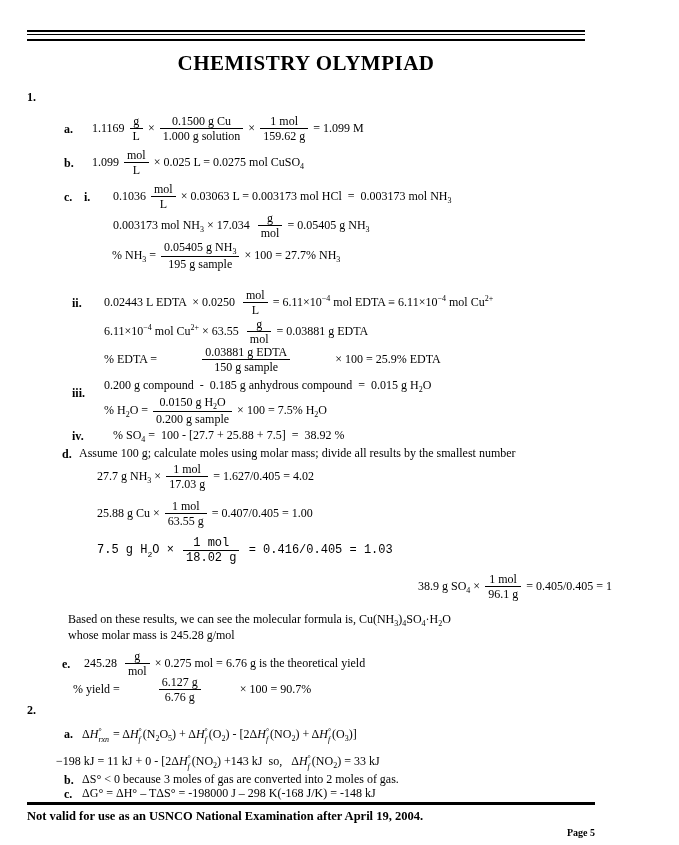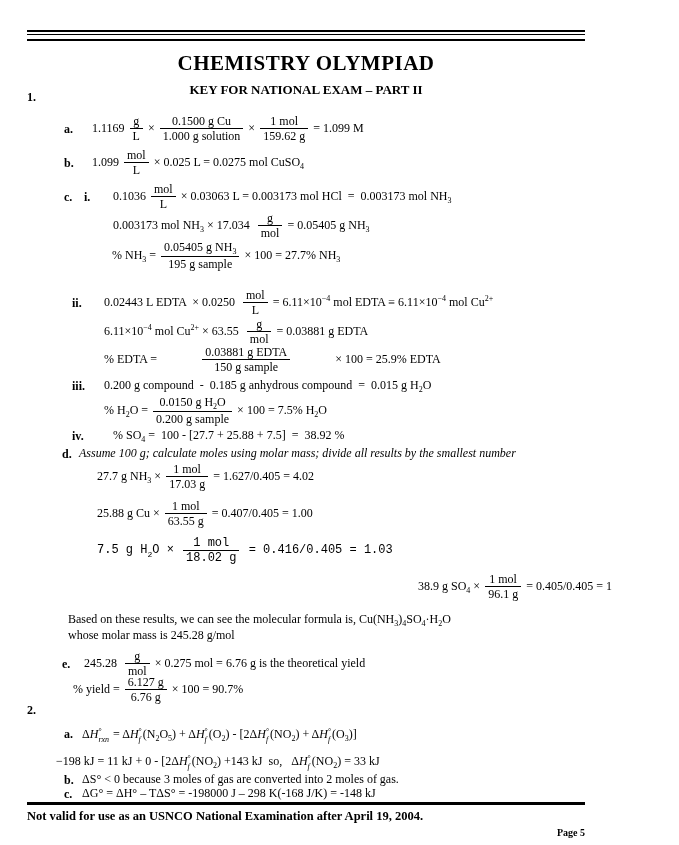--- a/index.html
+++ b/index.html
@@ -27,32 +27,31 @@
   .frac .den{padding:0 3px;line-height:14px;display:block;}
   .frac .num,.frac .den{white-space:pre;}
   .sb{font-size:8px;position:relative;top:4px;align-self:center;white-space:pre;}
   .sp{font-size:8px;position:relative;top:-4px;align-self:center;white-space:pre;}
   .frac .sb{top:3px;display:inline-block;vertical-align:baseline;}
   .it{font-style:italic;white-space:pre;}
   .ss{display:inline-flex;flex-direction:column;align-items:flex-start;font-size:8px;
     line-height:8px;align-self:center;position:relative;top:2px;margin-right:1px;}
   .ss .dn{font-style:italic;}
   
-  .footer{position:absolute;left:27px;right:27px;top:802px;}
+  .footer{position:absolute;left:27px;right:17px;top:802px;}
   .footer-rule{border-top:3px solid #000;}
   .footer-note{font-weight:bold;font-size:12.5px;margin-top:4px;}
   .footer-page{font-weight:bold;font-size:10px;text-align:right;margin-top:3px;}
 </style>
 </head>
 <body>
 
 <div class="page">
   <div class="rule-top"></div>
   <div class="doc-title">CHEMISTRY OLYMPIAD</div>
-  <div class="doc-subtitle">KEY FOR NATIONAL EXAM – PART II</div>
 
   <div id="doc">
       <div class="line" style="top: 97px;">
         <span class="lb" style="left: 27px;">1.</span>
       </div>
       <div class="line" style="top: 114px;">
         <span class="lb" style="left: 64px;">a.</span>
         <span class="ct" style="padding-left: 92px;"><span class="tx">1.1169 </span><span class="frac"><span class="num"><span class="tx">g</span></span><span class="den"><span class="tx">L</span></span></span><span class="tx"> × </span><span class="frac"><span class="num"><span class="tx">0.1500 g Cu</span></span><span class="den"><span class="tx">1.000 g solution</span></span></span><span class="tx"> × </span><span class="frac"><span class="num"><span class="tx">1 mol</span></span><span class="den"><span class="tx">159.62 g</span></span></span><span class="tx"> = 1.099 M</span></span>
       </div>
       <div class="line" style="top: 148px;">
@@ -74,33 +73,33 @@
         <span class="lb" style="left: 72px;">ii.</span>
         <span class="ct" style="padding-left: 104px;"><span class="tx">0.02443 L EDTA  × 0.0250  </span><span class="frac"><span class="num"><span class="tx">mol</span></span><span class="den"><span class="tx">L</span></span></span><span class="tx"> = 6.11×10</span><span class="sp">−4</span><span class="tx"> mol EDTA ≡ 6.11×10</span><span class="sp">−4</span><span class="tx"> mol Cu</span><span class="sp">2+</span></span>
       </div>
       <div class="line" style="top: 317px;">
         <span class="ct" style="padding-left: 104px;"><span class="tx">6.11×10</span><span class="sp">−4</span><span class="tx"> mol Cu</span><span class="sp">2+</span><span class="tx"> × 63.55  </span><span class="frac"><span class="num"><span class="tx">g</span></span><span class="den"><span class="tx">mol</span></span></span><span class="tx"> = 0.03881 g EDTA</span></span>
       </div>
       <div class="line" style="top: 345px;">
         <span class="ct" style="padding-left: 104px; gap: 40px;"><span class="tx">% EDTA = </span><span class="frac"><span class="num"><span class="tx">0.03881 g EDTA</span></span><span class="den"><span class="tx">150 g sample</span></span></span><span class="tx"> × 100 = 25.9% EDTA</span></span>
       </div>
       <div class="line" style="top: 378px;">
-        <span class="lb" style="left: 72px;">iii.</span>
+        <span class="lb" style="left: 72px; margin-top: 7px;">iii.</span>
         <span class="ct" style="padding-left: 104px;"><span class="tx">0.200 g compound  -  0.185 g anhydrous compound  =  0.015 g H</span><span class="sb">2</span><span class="tx">O</span></span>
       </div>
       <div class="line" style="top: 395px;">
         <span class="ct" style="padding-left: 104px;"><span class="tx">% H</span><span class="sb">2</span><span class="tx">O = </span><span class="frac"><span class="num"><span class="tx">0.0150 g H</span><span class="sb">2</span><span class="tx">O</span></span><span class="den"><span class="tx">0.200 g sample</span></span></span><span class="tx"> × 100 = 7.5% H</span><span class="sb">2</span><span class="tx">O</span></span>
       </div>
       <div class="line" style="top: 428px;">
         <span class="lb" style="left: 72px;">iv.</span>
         <span class="ct" style="padding-left: 113px;"><span class="tx">% SO</span><span class="sb">4</span><span class="tx"> =  100 - [27.7 + 25.88 + 7.5]  =  38.92 %</span></span>
       </div>
       <div class="line" style="top: 446px;">
         <span class="lb" style="left: 62px;">d.</span>
-        <span class="ct" style="padding-left: 79px; font-style: italic;"><span class="tx">Assume 100 g; calculate moles using molar mass; divide all results by the smallest number</span></span>
+        <span class="ct" style="padding-left: 79px;"><span class="tx">Assume 100 g; calculate moles using molar mass; divide all results by the smallest number</span></span>
       </div>
       <div class="line" style="top: 462px;">
         <span class="ct" style="padding-left: 97px;"><span class="tx">27.7 g NH</span><span class="sb">3</span><span class="tx"> × </span><span class="frac"><span class="num"><span class="tx">1 mol</span></span><span class="den"><span class="tx">17.03 g</span></span></span><span class="tx"> = 1.627/0.405 = 4.02</span></span>
       </div>
       <div class="line" style="top: 499px;">
         <span class="ct" style="padding-left: 97px;"><span class="tx">25.88 g Cu × </span><span class="frac"><span class="num"><span class="tx">1 mol</span></span><span class="den"><span class="tx">63.55 g</span></span></span><span class="tx"> = 0.407/0.405 = 1.00</span></span>
       </div>
       <div class="line" style="top: 536px;">
         <span class="ct" style="padding-left: 97px; font-family: Liberation Mono, monospace;"><span class="tx">7.5 g H</span><span class="sb">2</span><span class="tx">O × </span><span class="frac"><span class="num"><span class="tx">1 mol</span></span><span class="den"><span class="tx">18.02 g</span></span></span><span class="tx"> = 0.416/0.405 = 1.03</span></span>
       </div>
@@ -111,21 +110,21 @@
         <span class="ct" style="padding-left: 68px;"><span class="tx">Based on these results, we can see the molecular formula is, Cu(NH</span><span class="sb">3</span><span class="tx">)</span><span class="sb">4</span><span class="tx">SO</span><span class="sb">4</span><span class="tx">·H</span><span class="sb">2</span><span class="tx">O</span></span>
       </div>
       <div class="line" style="top: 628px;">
         <span class="ct" style="padding-left: 68px;"><span class="tx">whose molar mass is 245.28 g/mol</span></span>
       </div>
       <div class="line" style="top: 649px;">
         <span class="lb" style="left: 62px;">e.</span>
         <span class="ct" style="padding-left: 84px;"><span class="tx">245.28  </span><span class="frac"><span class="num"><span class="tx">g</span></span><span class="den"><span class="tx">mol</span></span></span><span class="tx"> × 0.275 mol = 6.76 g is the theoretical yield</span></span>
       </div>
       <div class="line" style="top: 675px;">
-        <span class="ct" style="padding-left: 73px;"><span class="tx">% yield = </span><span class="frac"><span class="num"><span class="tx">6.127 g</span></span><span class="den"><span class="tx">6.76 g</span></span></span><span class="tx"> × 100 = 90.7%</span></span>
+        <span class="ct" style="padding-left: 73px; gap: 34px;"><span class="tx">% yield = </span><span class="frac"><span class="num"><span class="tx">6.127 g</span></span><span class="den"><span class="tx">6.76 g</span></span></span><span class="tx"> × 100 = 90.7%</span></span>
       </div>
       <div class="line" style="top: 710px;">
         <span class="lb" style="left: 27px;">2.</span>
       </div>
       <div class="line" style="top: 726px;">
         <span class="lb" style="left: 64px;">a.</span>
         <span class="ct" style="padding-left: 82px;"><span class="tx">Δ</span><span class="it">H</span><span class="ss"><span class="up">°</span><span class="dn">rxn</span></span><span class="tx"> = Δ</span><span class="it">H</span><span class="ss"><span class="up">°</span><span class="dn">f</span></span><span class="tx">(N</span><span class="sb">2</span><span class="tx">O</span><span class="sb">5</span><span class="tx">) + Δ</span><span class="it">H</span><span class="ss"><span class="up">°</span><span class="dn">f</span></span><span class="tx">(O</span><span class="sb">2</span><span class="tx">) - [2Δ</span><span class="it">H</span><span class="ss"><span class="up">°</span><span class="dn">f</span></span><span class="tx">(NO</span><span class="sb">2</span><span class="tx">) + Δ</span><span class="it">H</span><span class="ss"><span class="up">°</span><span class="dn">f</span></span><span class="tx">(O</span><span class="sb">3</span><span class="tx">)]</span></span>
       </div>
       <div class="line" style="top: 753px;">
         <span class="ct" style="padding-left: 56px;"><span class="tx">−198 kJ = 11 kJ + 0 - [2Δ</span><span class="it">H</span><span class="ss"><span class="up">°</span><span class="dn">f</span></span><span class="tx">(NO</span><span class="sb">2</span><span class="tx">) +143 kJ  so,   Δ</span><span class="it">H</span><span class="ss"><span class="up">°</span><span class="dn">f</span></span><span class="tx">(NO</span><span class="sb">2</span><span class="tx">) = 33 kJ</span></span>

